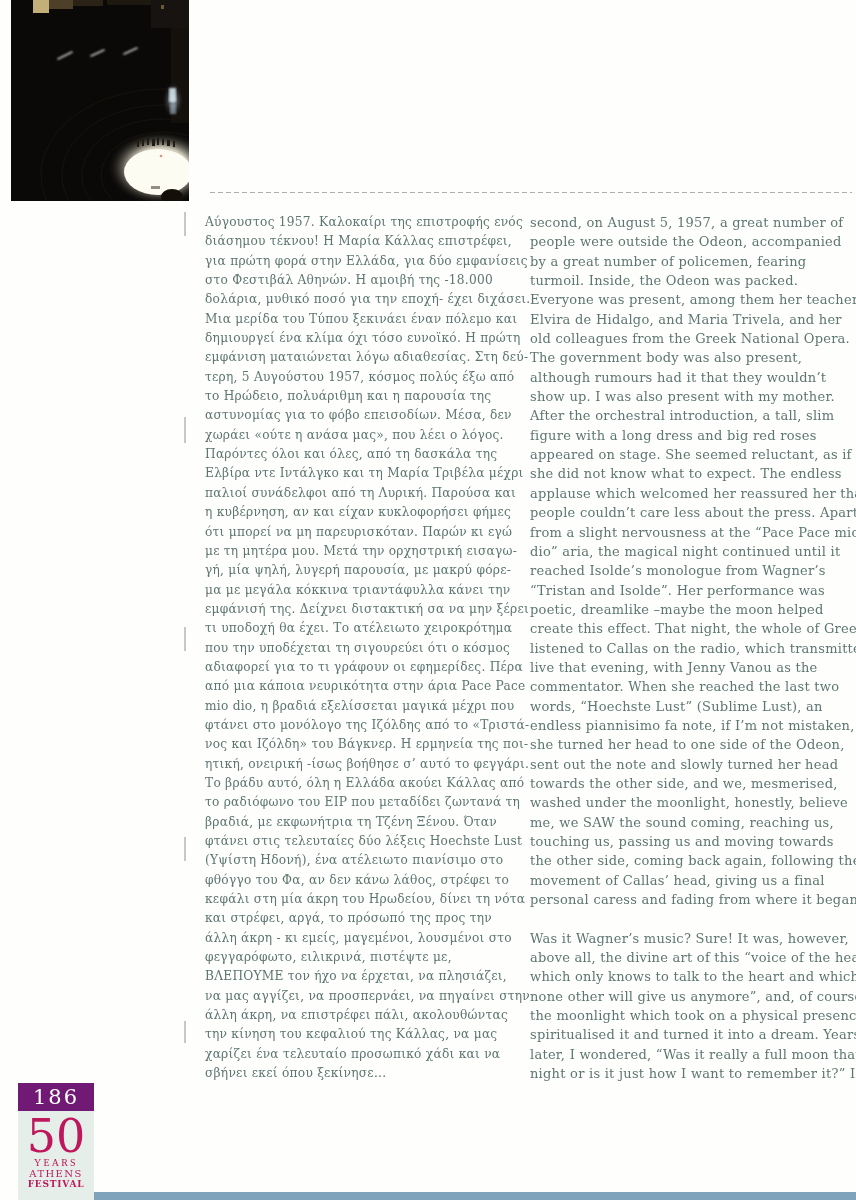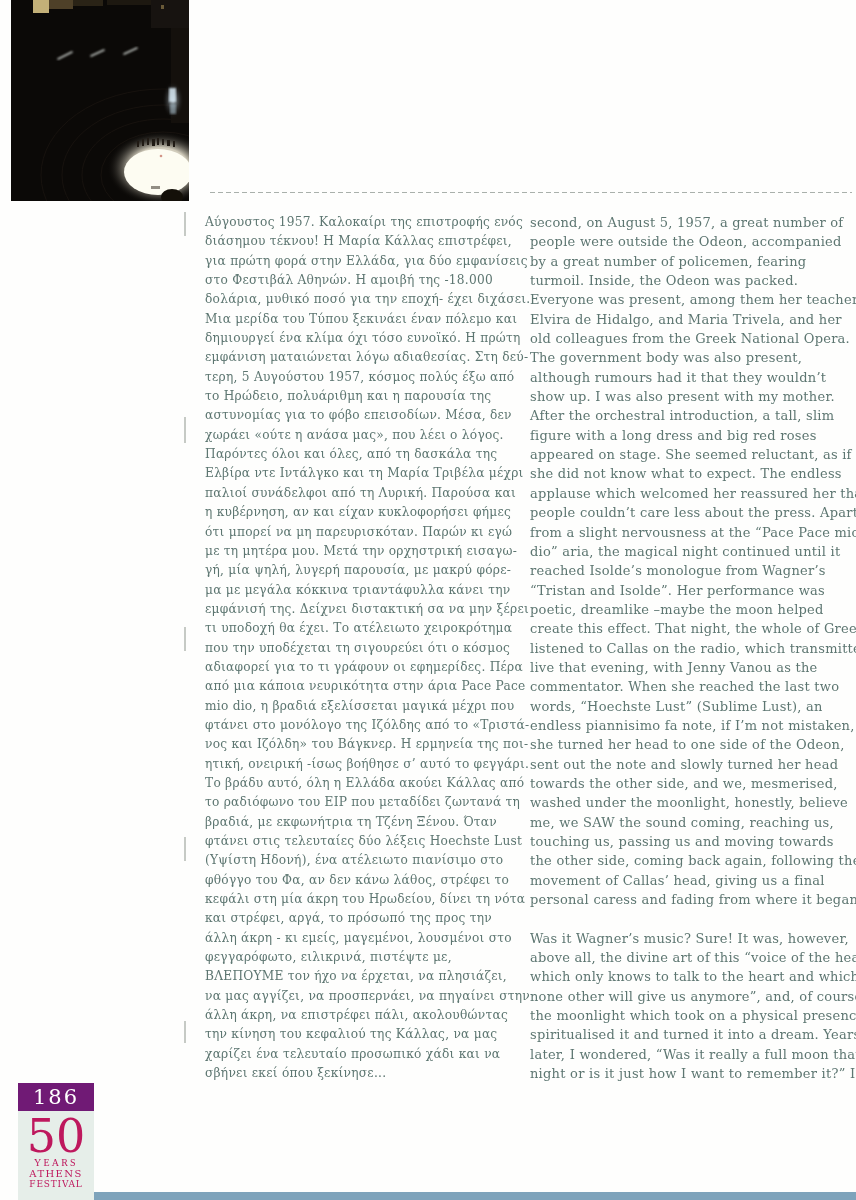--- a/index.html
+++ b/index.html
@@ -30,21 +30,21 @@
     font-size:21px;letter-spacing:2px;
   }
   .logo-box{
     position:absolute;left:18px;top:1111px;width:76px;height:89px;
     background:#e6eee9;color:#be185d;text-align:center;
   }
   .logo-number{font-size:46px;line-height:44px;margin-top:3px;}
   .logo-word{font-size:10px;line-height:10.5px;}
   .logo-word.w1{letter-spacing:2.2px;font-family:Liberation Serif, serif;}
   .logo-word.w2{letter-spacing:1.4px;}
-  .logo-word.w3{font-size:9px;letter-spacing:0.8px;}
+  .logo-word.w3{font-size:9px;letter-spacing:0.8px;font-weight:bold;}
   .bottom-bar{
     position:absolute;left:94px;top:1192px;width:762px;height:8px;background:#7ea3bb;
   }
 </style>
 </head>
 <body>
 
 <div class="page">
 
   <div class="photo">

